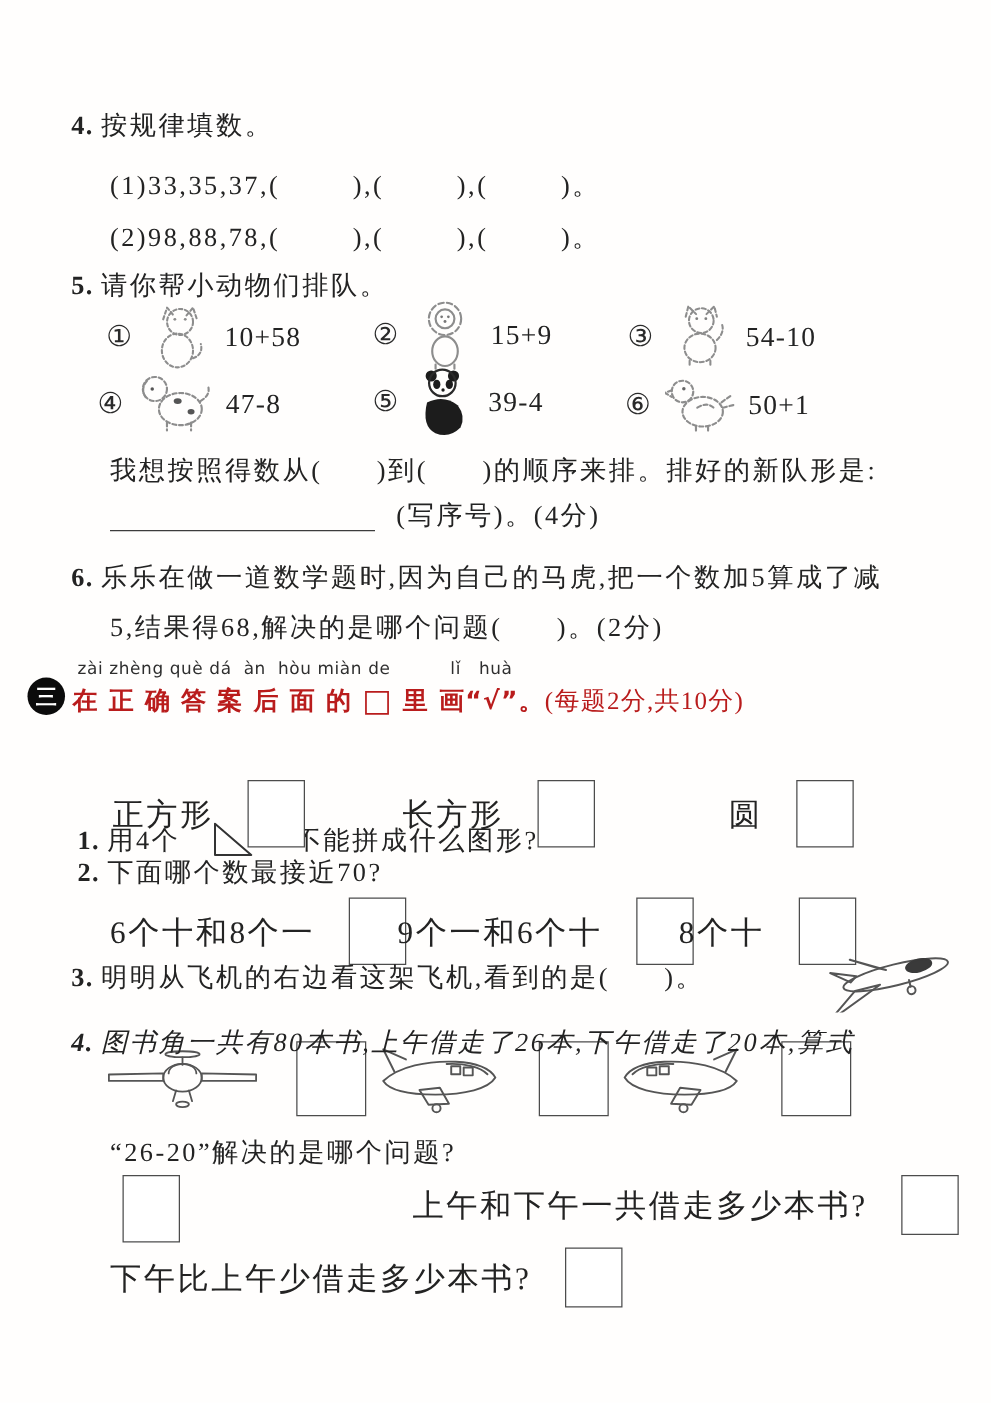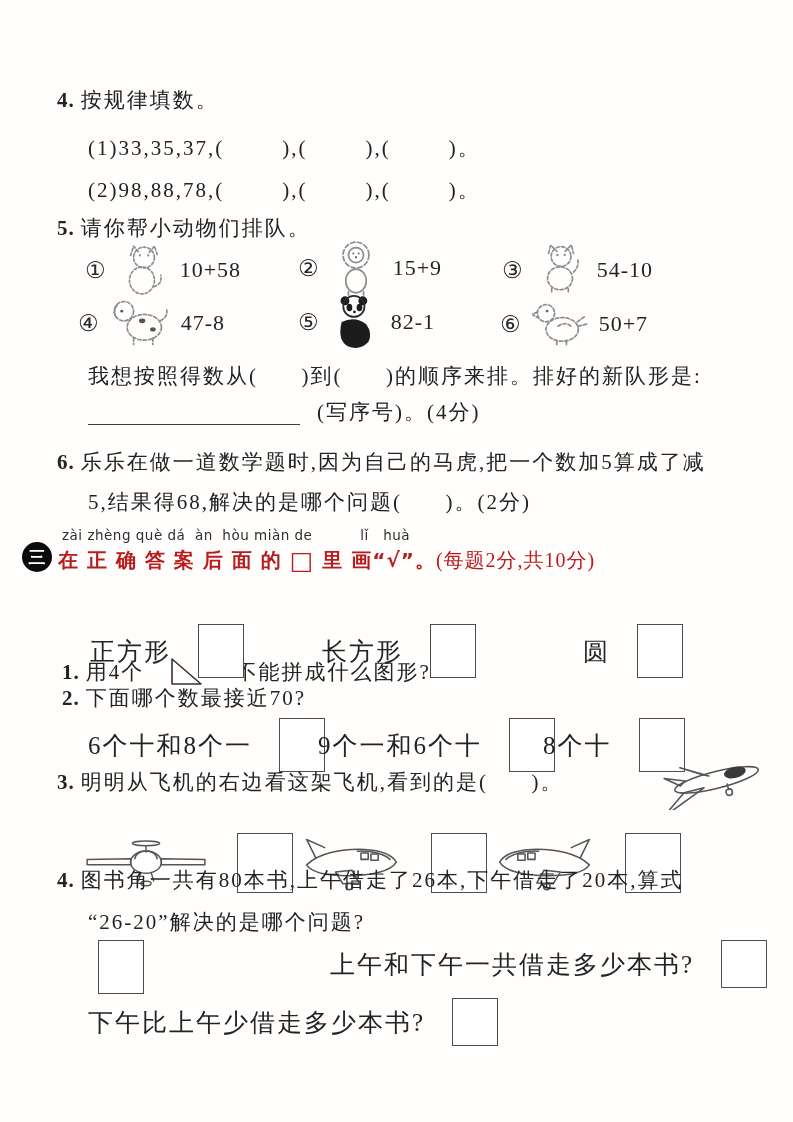--- a/index.html
+++ b/index.html
@@ -136,39 +136,39 @@
           <circle cx="13" cy="7" r="4"></circle>
             <circle cx="29" cy="7" r="4"></circle>
           <ellipse cx="17" cy="13" rx="2.6" ry="3.4"></ellipse>
             <ellipse cx="26" cy="13" rx="2.6" ry="3.4"></ellipse>
           <path d="M10,26 q12,-6 22,2 q6,8 2,16 q-8,8 -18,4 q-10,-5 -6,-22 Z"></path>
         </g>
         <circle cx="21" cy="12" r="9.5" fill="none" stroke="#2a2a2a" stroke-width="1.6"></circle>
         <circle cx="21.5" cy="17" r="1.2" fill="#1c1c1c"></circle>
       </svg>
     </span>
-    <span class="expr">82-1</span>
+    <span class="expr">39-4</span>
   </div>
 
   <div class="animal" style="left:500px;top:300px;">
     <span class="circ">⑥</span>
     <span class="icon">
       <svg width="56" height="48" viewBox="0 0 52 44">
           <g class="doodle" stroke="#7d7d7d" stroke-dasharray="3 2">
         <circle cx="13" cy="12" r="8"></circle>
         <path d="M5,11 l-5,2 l5,3"></path>
         <ellipse cx="28" cy="27" rx="15" ry="11"></ellipse>
         <path d="M24,24 q8,-5 13,1"></path>
         <path d="M42,20 l7,-5 M43,24 l8,-2"></path>
         <path d="M23,38 v4 M32,38 v4"></path>
       </g>
           <circle cx="14" cy="10" r="1.3" fill="#666" stroke="none"></circle>
         </svg>
     </span>
-    <span class="expr">50+7</span>
+    <span class="expr">50+1</span>
   </div>
 
   <div class="line pre" style="left:88px;top:362px;">我想按照得数从(      )到(      )的顺序来排。排好的新队形是:</div>
   <div class="row" style="left:88px;top:398px;">
     <span class="blank"></span>
     <span class="line" style="position:static;">(写序号)。(4分)</span>
   </div>
 
   <div class="line" style="left:57px;top:448px;"><span class="num">6.</span><span>乐乐在做一道数学题时,因为自己的马虎,把一个数加5算成了减</span></div>
   <div class="line pre" style="left:88px;top:488px;">5,结果得68,解决的是哪个问题(      )。(2分)</div>
@@ -276,21 +276,21 @@
         <rect x="66" y="21" width="8" height="7"></rect>
             <rect x="77" y="22" width="8" height="7"></rect>
         <path d="M38,42 L56,40 L64,54 L46,55 Z"></path>
         <circle cx="53" cy="58" r="3.6"></circle>
       </g>
         </svg>
     </span>
     <span class="checkbox lg"></span>
   </div>
 
-  <div class="line" style="left:57px;top:866px;"><span class="num">4.</span><span>图书角一共有80本书,上午借走了26本,下午借走了20本,算式</span></div>
+  <div class="line" style="left:57px;top:820px;font-style:italic;"><span class="num">4.</span><span>图书角一共有80本书,上午借走了26本,下午借走了20本,算式</span></div>
   <div class="line" style="left:88px;top:908px;">“26-20”解决的是哪个问题?</div>
 
   <div class="row" style="left:88px;top:940px;">
     <span class="checkbox"></span>
   </div>
   <div class="row" style="left:330px;top:940px;">
     <span class="opt-label">上午和下午一共借走多少本书?</span>
     <span class="checkbox sm"></span>
   </div>
   <div class="row" style="left:88px;top:998px;">

